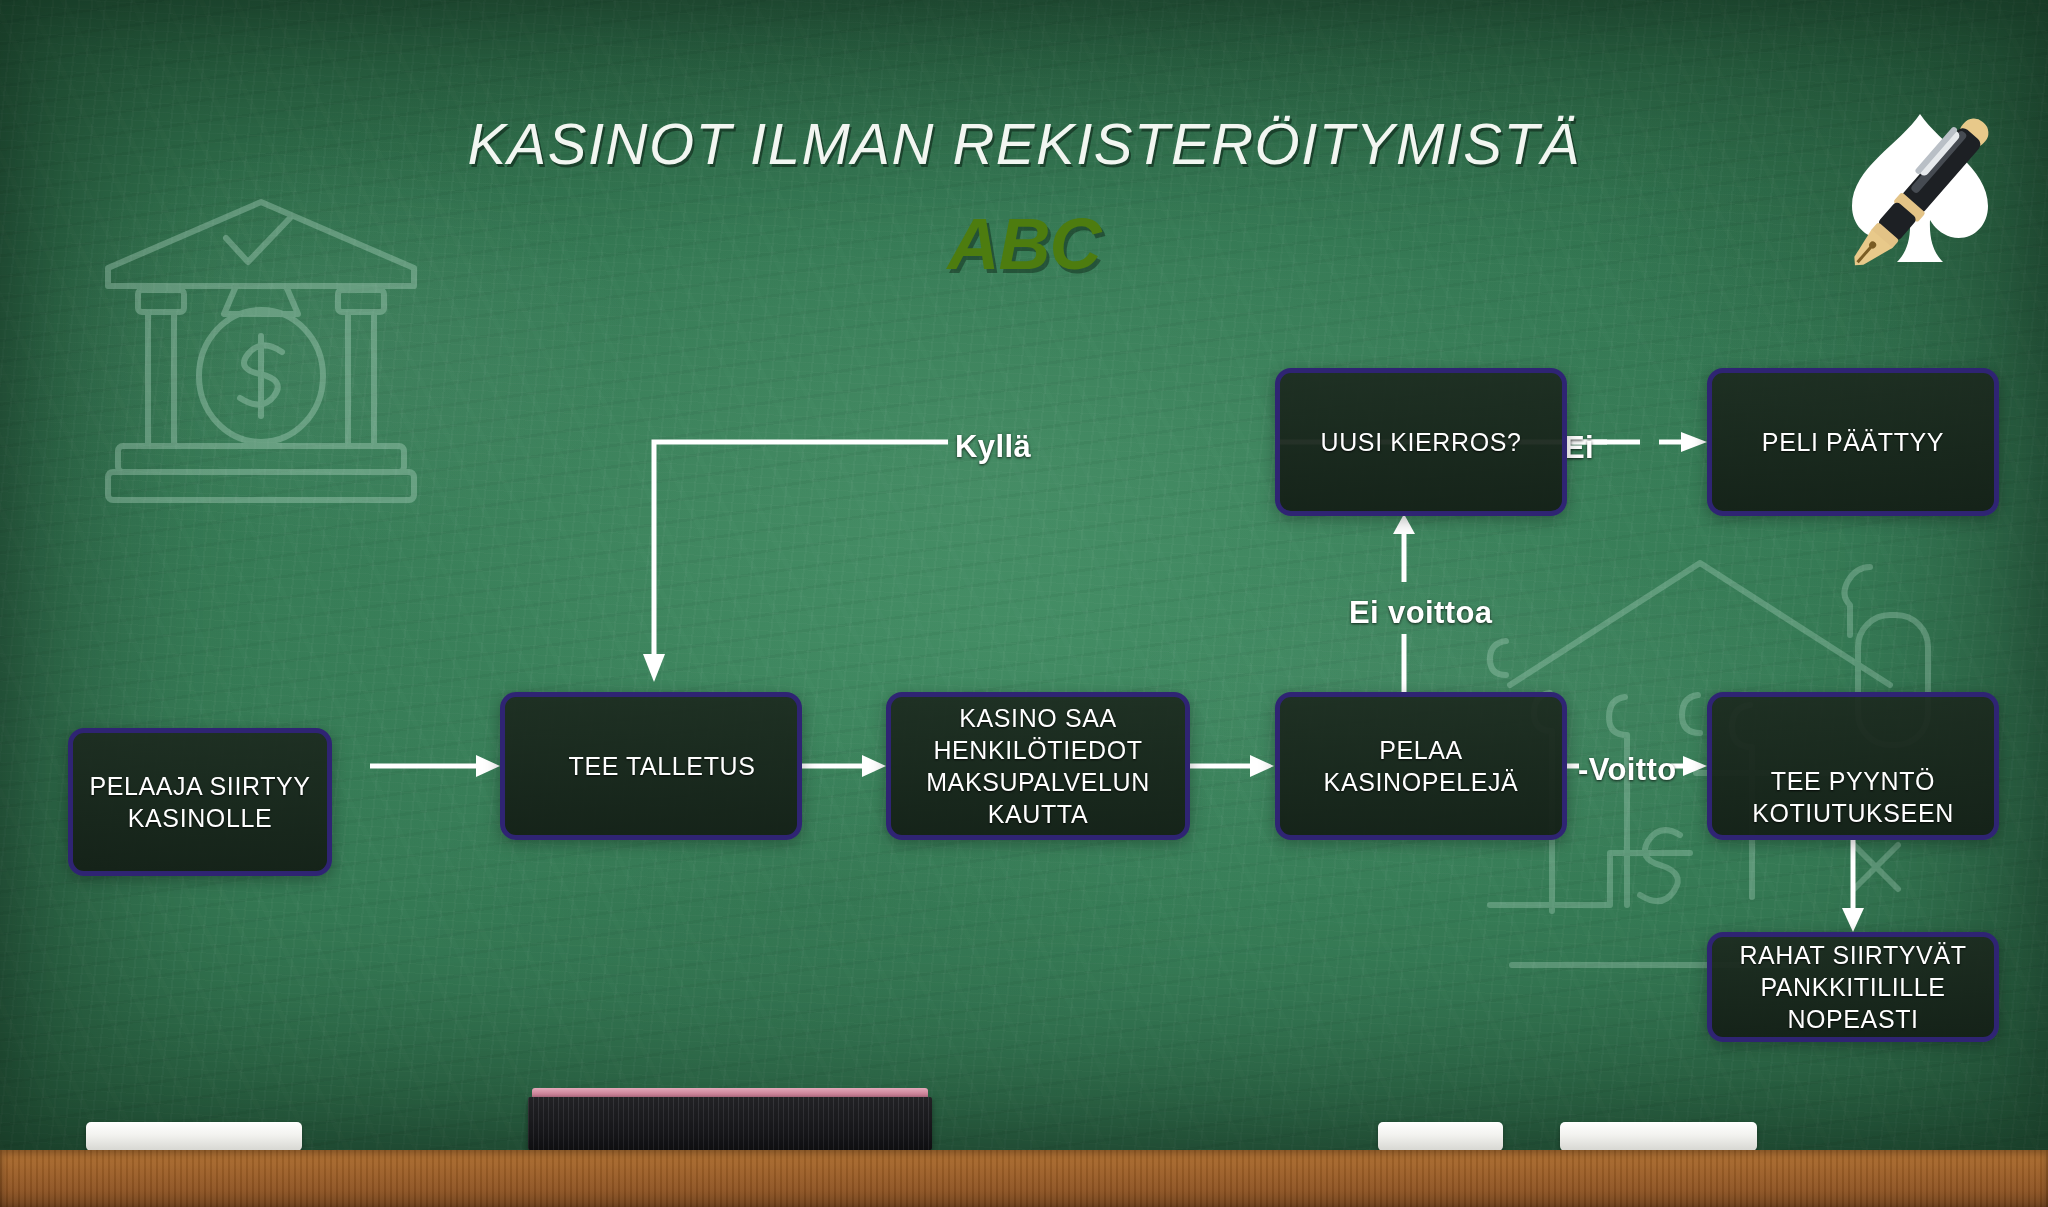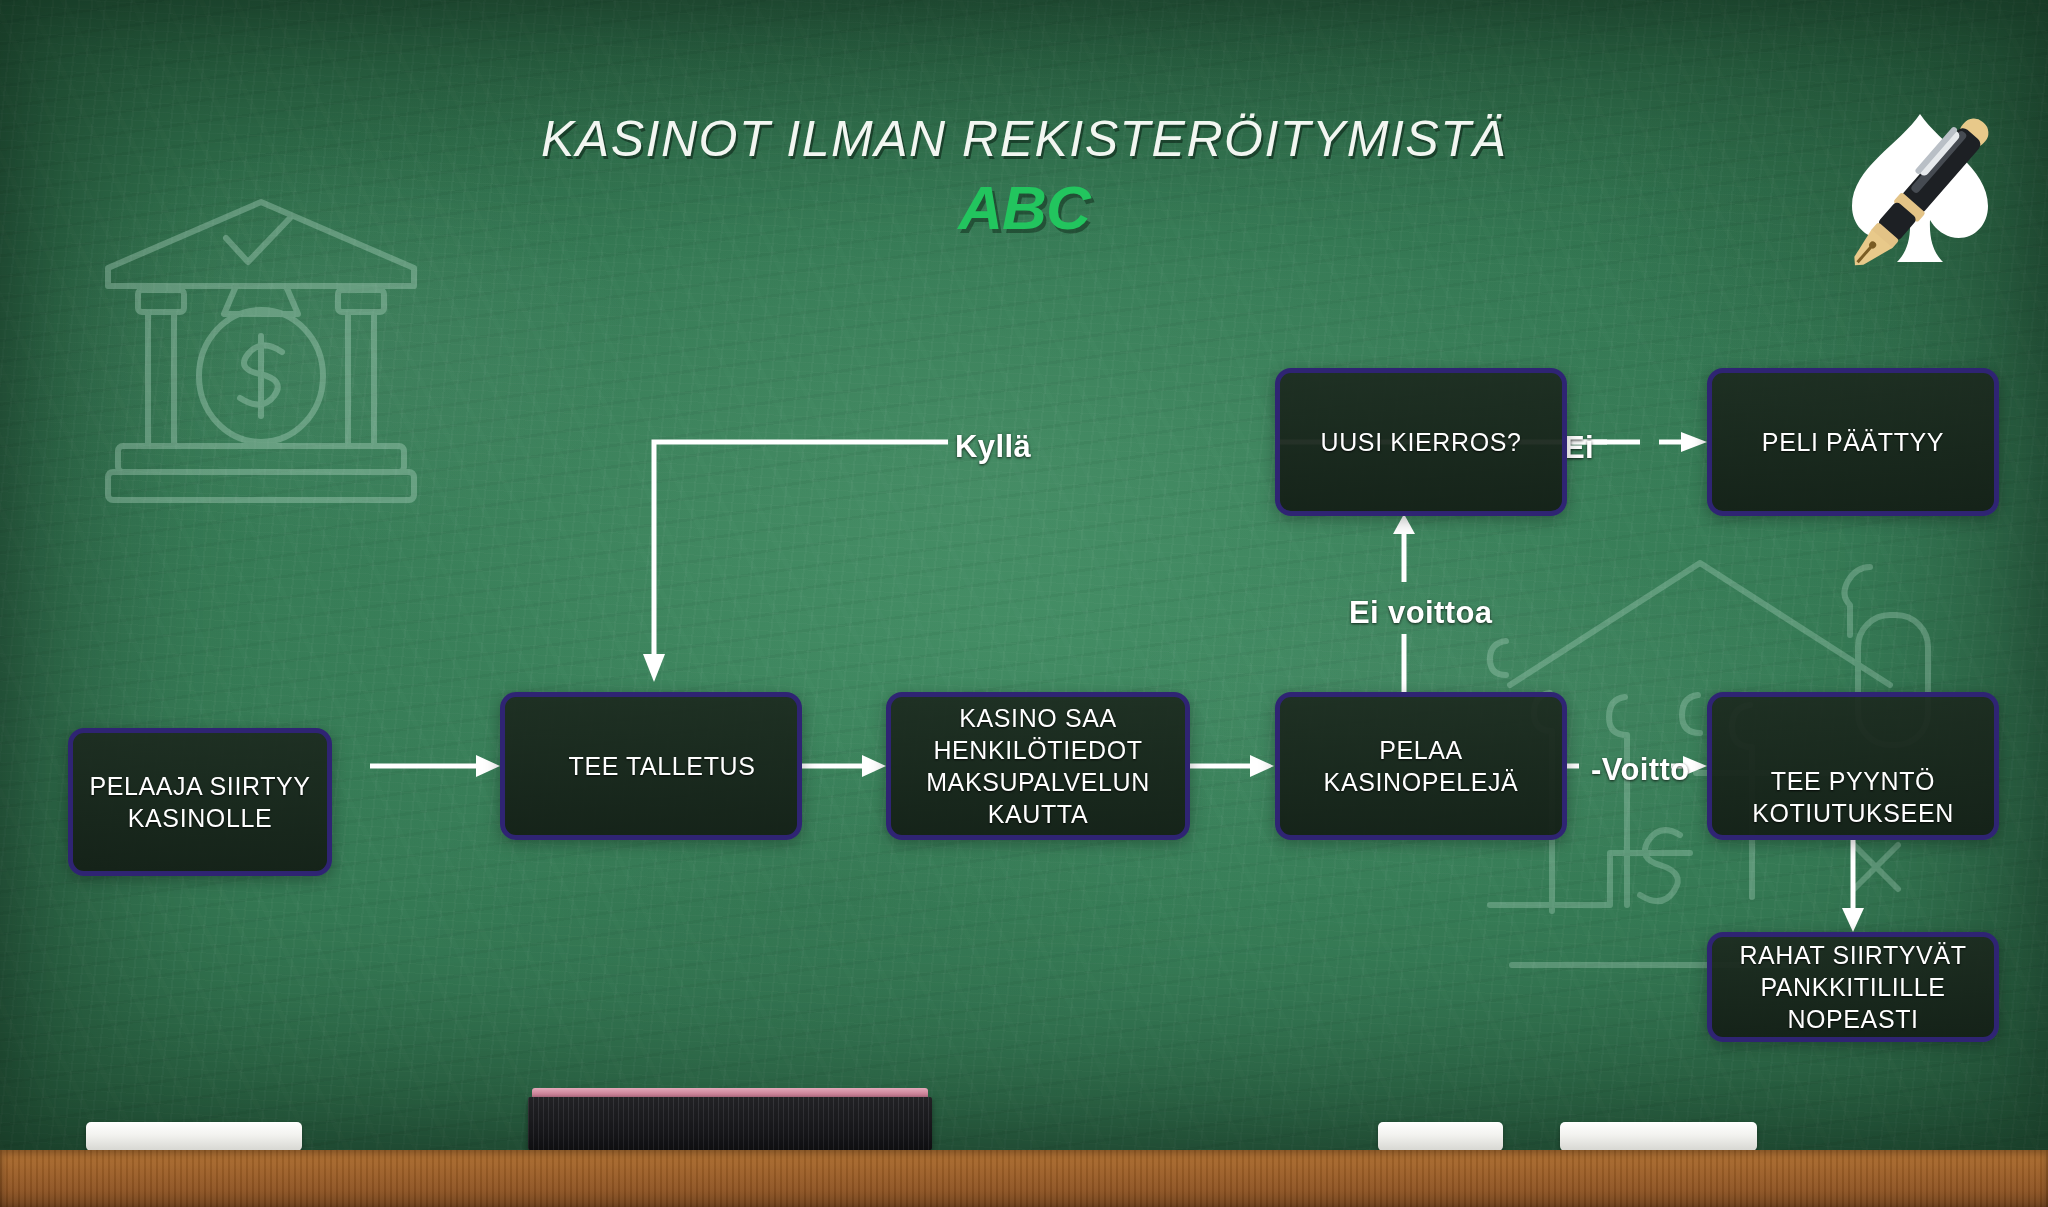--- a/index.html
+++ b/index.html
@@ -58,35 +58,35 @@
   #doodle-house { left: 1450px; top: 545px; opacity: .26; }
 
   
   #header {
     position: absolute;
     left: 0; top: 110px;
     width: 2048px;
     text-align: center;
   }
   #title {
-    font-size: 50px;
+    font-size: 58px;
     font-style: italic;
     font-weight: 400;
     letter-spacing: 1.5px;
     color: #f2f6f1;
     text-shadow: 2px 3px 0 rgba(10,30,18,0.55);
     white-space: nowrap;
   }
   #brand {
-    margin-top: 4px;
-    font-size: 62px;
+    margin-top: 26px;
+    font-size: 72px;
     font-style: italic;
     font-weight: 700;
     letter-spacing: -1px;
-    color: #22c55e;
+    color: #4d7c0f;
     text-shadow: 3px 4px 0 rgba(10,30,18,0.45);
   }
 
   
   #logo {
     position: absolute;
     right: 34px;
     top: 100px;
     width: 190px;
     height: 175px;
@@ -135,21 +135,21 @@
     color: #ffffff;
     font-size: 31px;
     font-weight: 700;
     letter-spacing: .4px;
     text-shadow: 0 1px 3px rgba(0,0,0,0.75);
     white-space: nowrap;
   }
   #label-kyllae   { left: 955px;  top: 429px; }
   #label-ei       { left: 1524px; top: 430px; padding-left: 40px; }
   #label-eivoitto { left: 1349px; top: 595px; }
-  #label-voitto   { left: 1578px; top: 752px; margin-left: 13px; }
+  #label-voitto   { left: 1578px; top: 752px; }
 
   
   #ledge {
     position: absolute;
     left: 0; top: 1150px;
     width: 2048px; height: 57px;
     background:
       repeating-linear-gradient(90deg, rgba(0,0,0,0.07) 0px, rgba(0,0,0,0.07) 2px, rgba(255,255,255,0.04) 2px, rgba(255,255,255,0.04) 6px),
       linear-gradient(180deg, #b3702f 0%, #a4652a 22%, #8e5322 70%, #6d3f19 100%);
     box-shadow: inset 0 3px 8px rgba(0,0,0,0.35);

